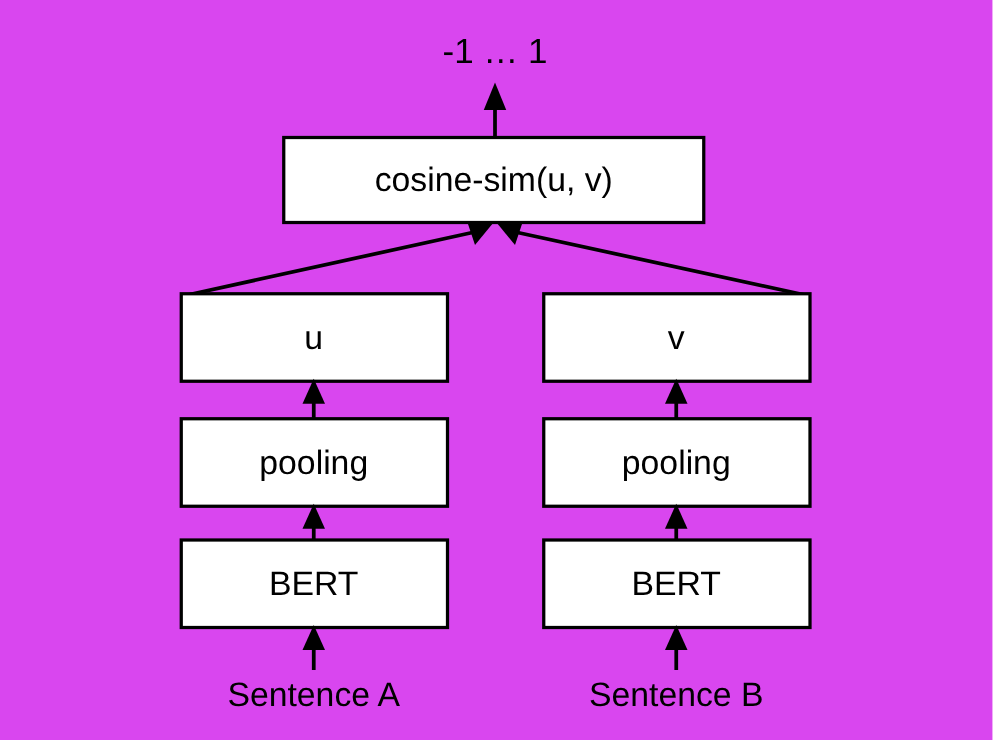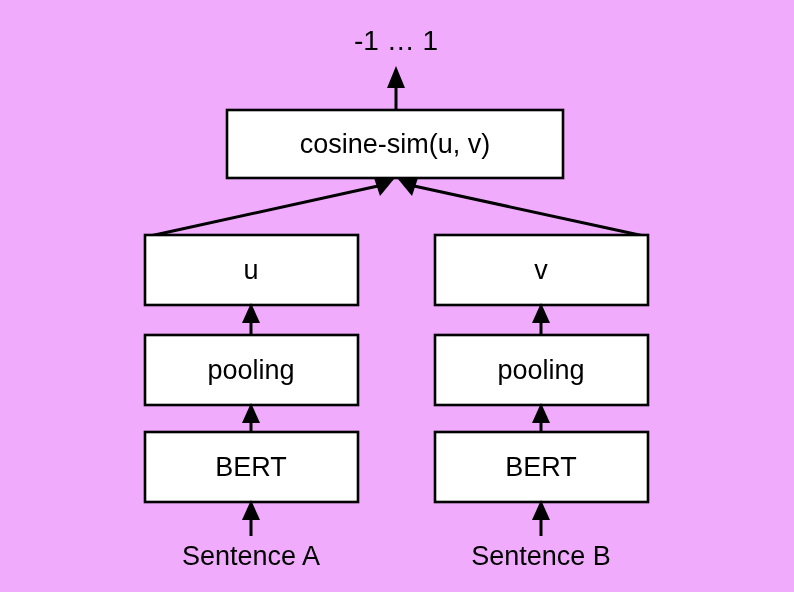--- a/index.html
+++ b/index.html
@@ -10,21 +10,21 @@
   body {
     width: 794px;
     height: 592px;
     font-family: "Liberation Sans", sans-serif;
     overflow: hidden;
   }
   #diagram-root {
     position: relative;
     width: 794px;
     height: 592px;
-    background: #f0abfc;
+    background: #d946ef;
   }
   svg#diagram-svg {
     position: absolute;
     left: 0;
     top: 0;
     width: 794px;
     height: 592px;
     display: block;
   }
   .node-box {

